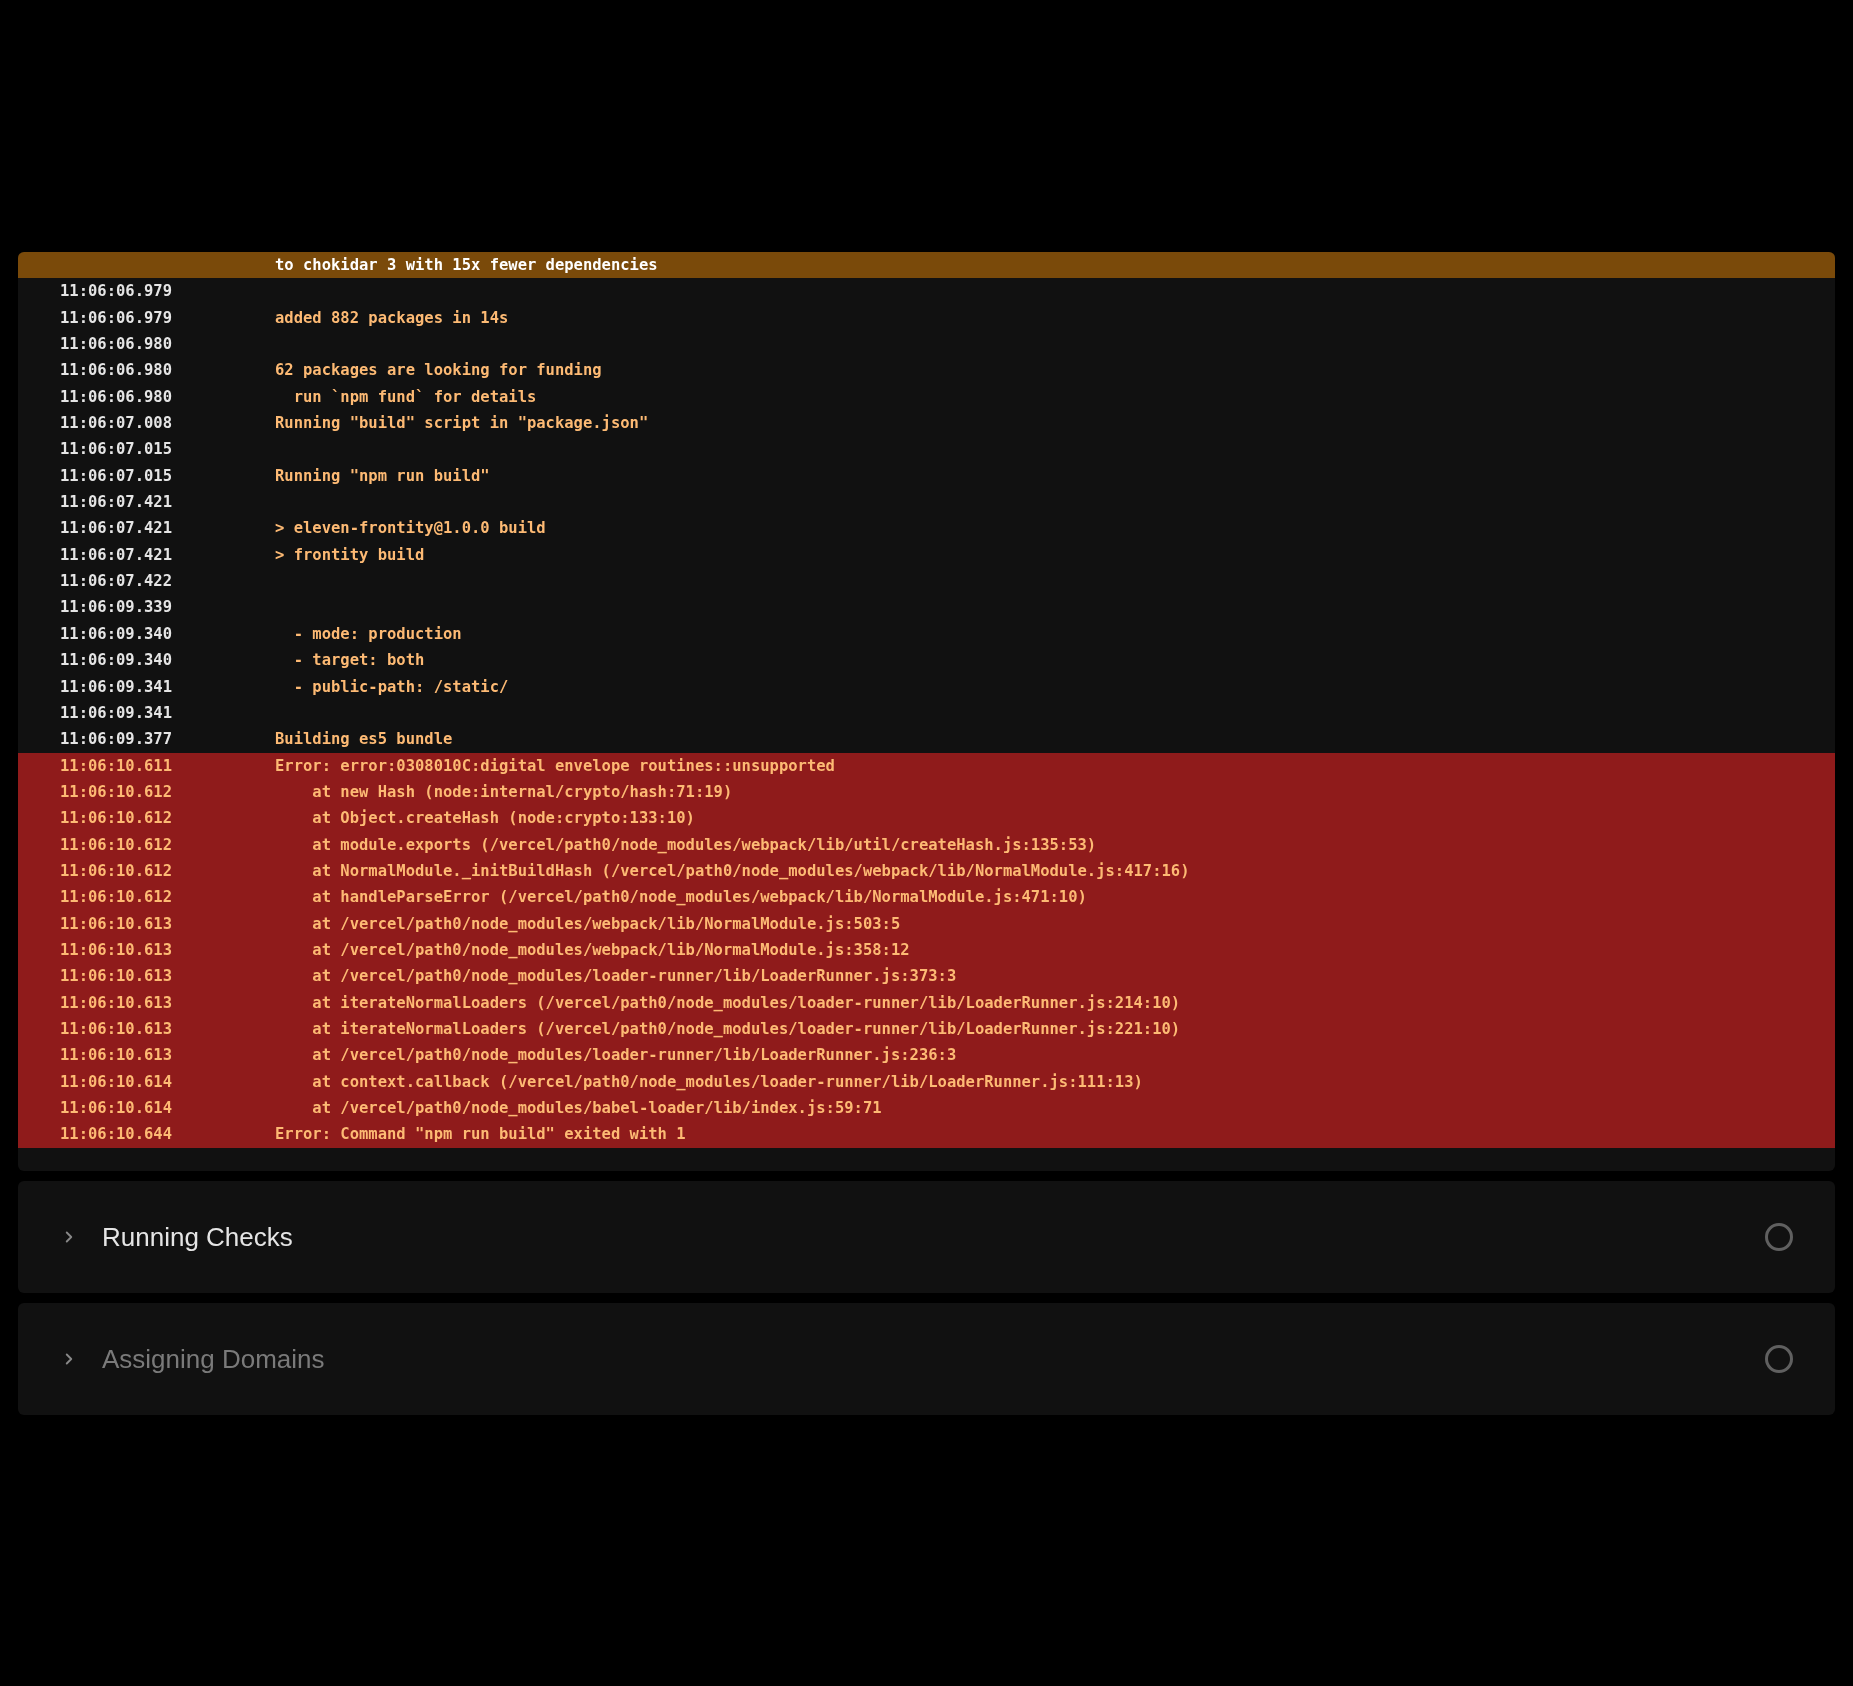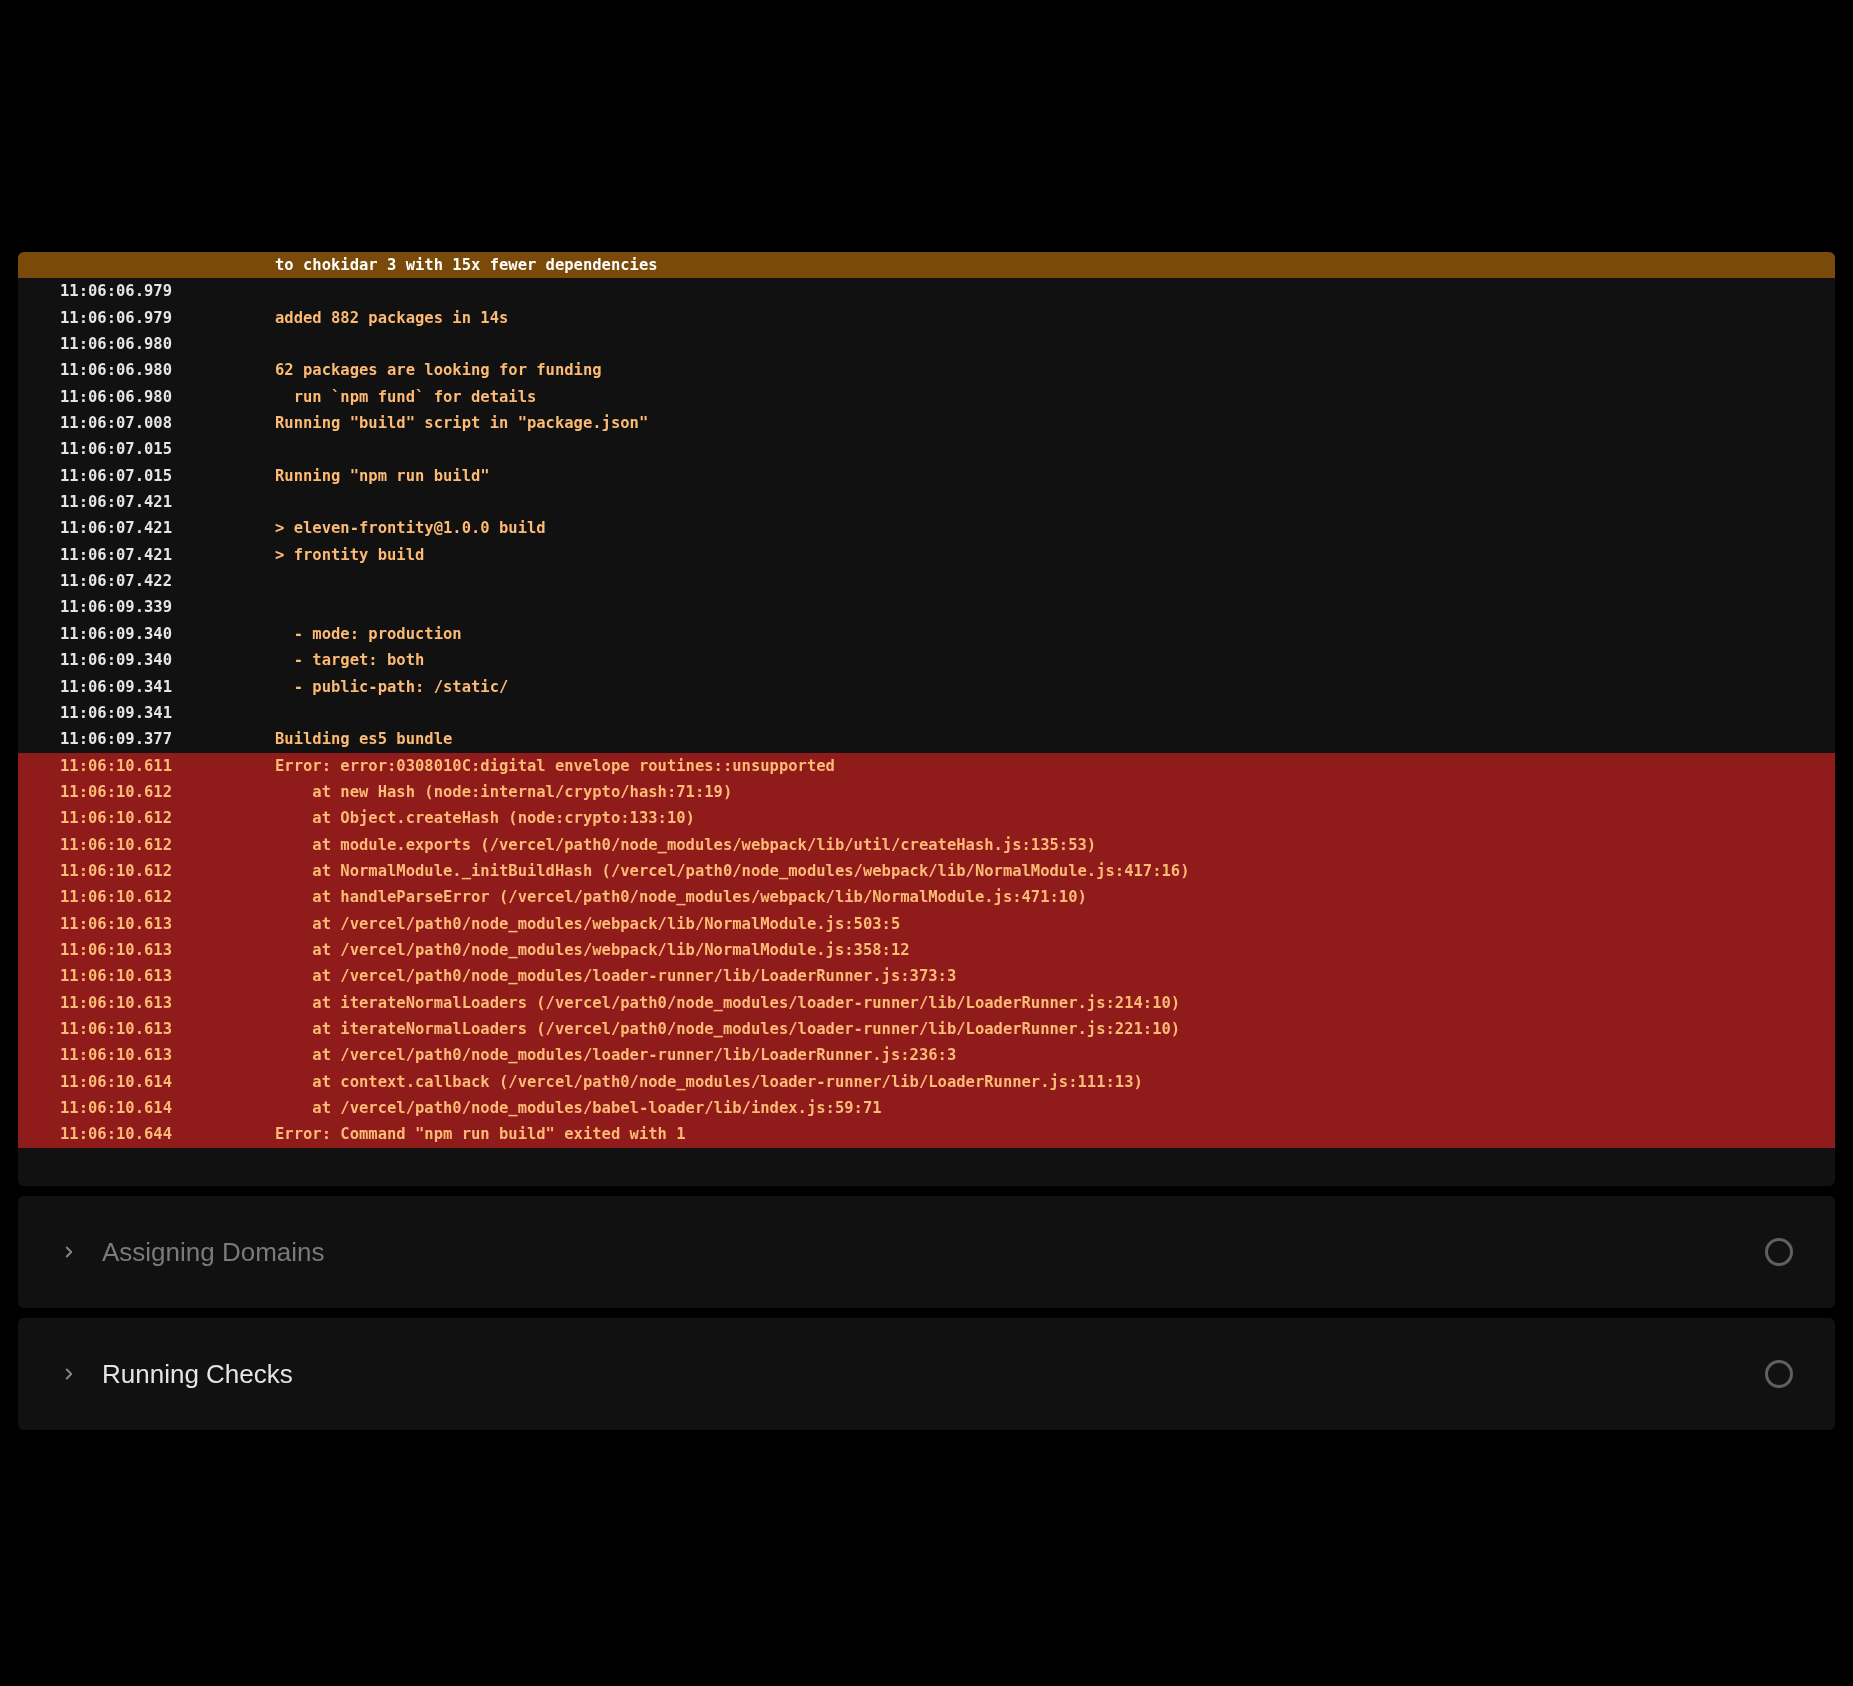--- a/index.html
+++ b/index.html
@@ -14,21 +14,21 @@
   .pad-top { height: 252px; background: #000; }
   .container {
     padding: 0 18px 18px 18px;
   }
   .log-panel {
     background: #111111;
     border-radius: 6px;
     overflow: hidden;
   }
   .log-lines {
-    padding-bottom: 38px;
+    padding-bottom: 23px;
   }
   .log-row {
     display: flex;
     gap: 40px;
     padding: 0 42px;
     white-space: pre;
   }
   .log-row.warn { background: #7a4a0a; }
   .log-row.err { background: #8f1b1b; }
   .ts {
@@ -116,32 +116,32 @@
         <div class="log-row err"><span class="ts">11:06:10.613</span><span class="msg">    at /vercel/path0/node_modules/loader-runner/lib/LoaderRunner.js:373:3</span></div>
         <div class="log-row err"><span class="ts">11:06:10.613</span><span class="msg">    at iterateNormalLoaders (/vercel/path0/node_modules/loader-runner/lib/LoaderRunner.js:214:10)</span></div>
         <div class="log-row err"><span class="ts">11:06:10.613</span><span class="msg">    at iterateNormalLoaders (/vercel/path0/node_modules/loader-runner/lib/LoaderRunner.js:221:10)</span></div>
         <div class="log-row err"><span class="ts">11:06:10.613</span><span class="msg">    at /vercel/path0/node_modules/loader-runner/lib/LoaderRunner.js:236:3</span></div>
         <div class="log-row err"><span class="ts">11:06:10.614</span><span class="msg">    at context.callback (/vercel/path0/node_modules/loader-runner/lib/LoaderRunner.js:111:13)</span></div>
         <div class="log-row err"><span class="ts">11:06:10.614</span><span class="msg">    at /vercel/path0/node_modules/babel-loader/lib/index.js:59:71</span></div>
         <div class="log-row err"><span class="ts">11:06:10.644</span><span class="msg">Error: Command "npm run build" exited with 1</span></div>
       </div>
   </div>
 
+  <div class="section-bar enabled">
+    <span class="chevron">
+      <svg viewBox="0 0 24 24" fill="none" stroke-width="2.5" stroke-linecap="round" stroke-linejoin="round">
+          <polyline points="9 6 15 12 9 18"></polyline>
+        </svg>
+    </span>
+    <span class="section-label">Running Checks</span>
+    <span class="status-circle"></span>
+  </div>
+
   <div class="section-bar disabled">
     <span class="chevron">
       <svg viewBox="0 0 24 24" fill="none" stroke-width="2.5" stroke-linecap="round" stroke-linejoin="round">
           <polyline points="9 6 15 12 9 18"></polyline>
         </svg>
     </span>
     <span class="section-label">Assigning Domains</span>
     <span class="status-circle"></span>
   </div>
-
-  <div class="section-bar enabled">
-    <span class="chevron">
-      <svg viewBox="0 0 24 24" fill="none" stroke-width="2.5" stroke-linecap="round" stroke-linejoin="round">
-          <polyline points="9 6 15 12 9 18"></polyline>
-        </svg>
-    </span>
-    <span class="section-label">Running Checks</span>
-    <span class="status-circle"></span>
-  </div>
 </div>
 
 </body></html>

